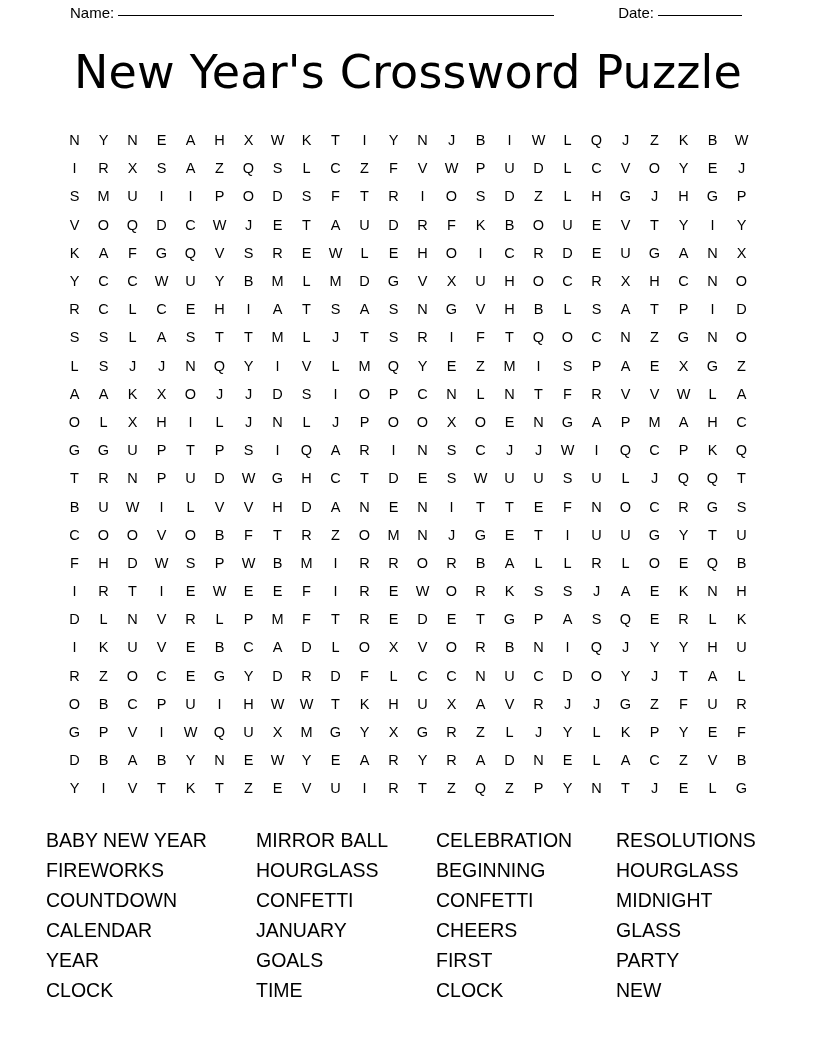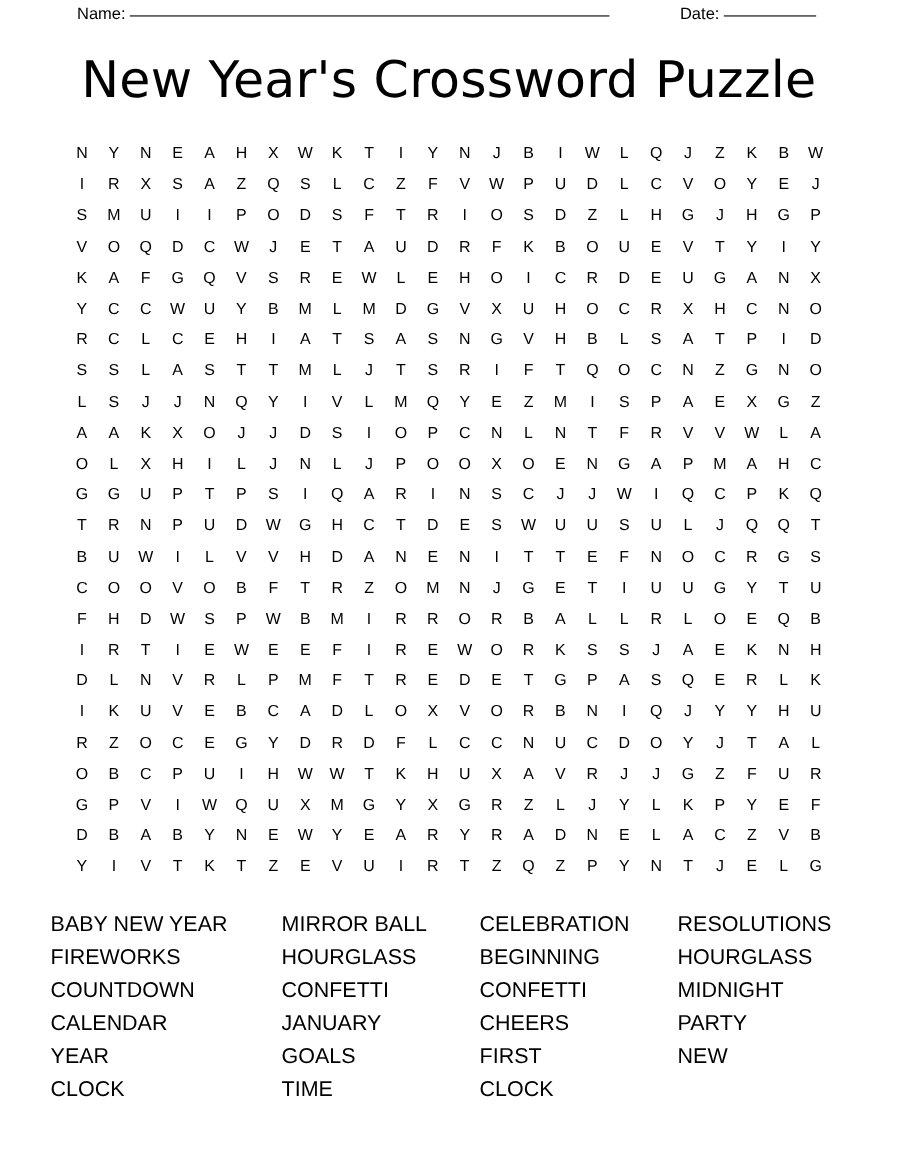--- a/index.html
+++ b/index.html
@@ -773,18 +773,19 @@
         <div class="word">BEGINNING</div>
         <div class="word">CONFETTI</div>
         <div class="word">CHEERS</div>
         <div class="word">FIRST</div>
         <div class="word">CLOCK</div>
       </div>
     <div class="col col-2" id="wl-col-3">
         <div class="word">RESOLUTIONS</div>
         <div class="word">HOURGLASS</div>
         <div class="word">MIDNIGHT</div>
+        <div class="word">GLASS</div>
         <div class="word">PARTY</div>
         <div class="word">NEW</div>
       </div>
   </div>
 
 </div>
 
 </body></html>

